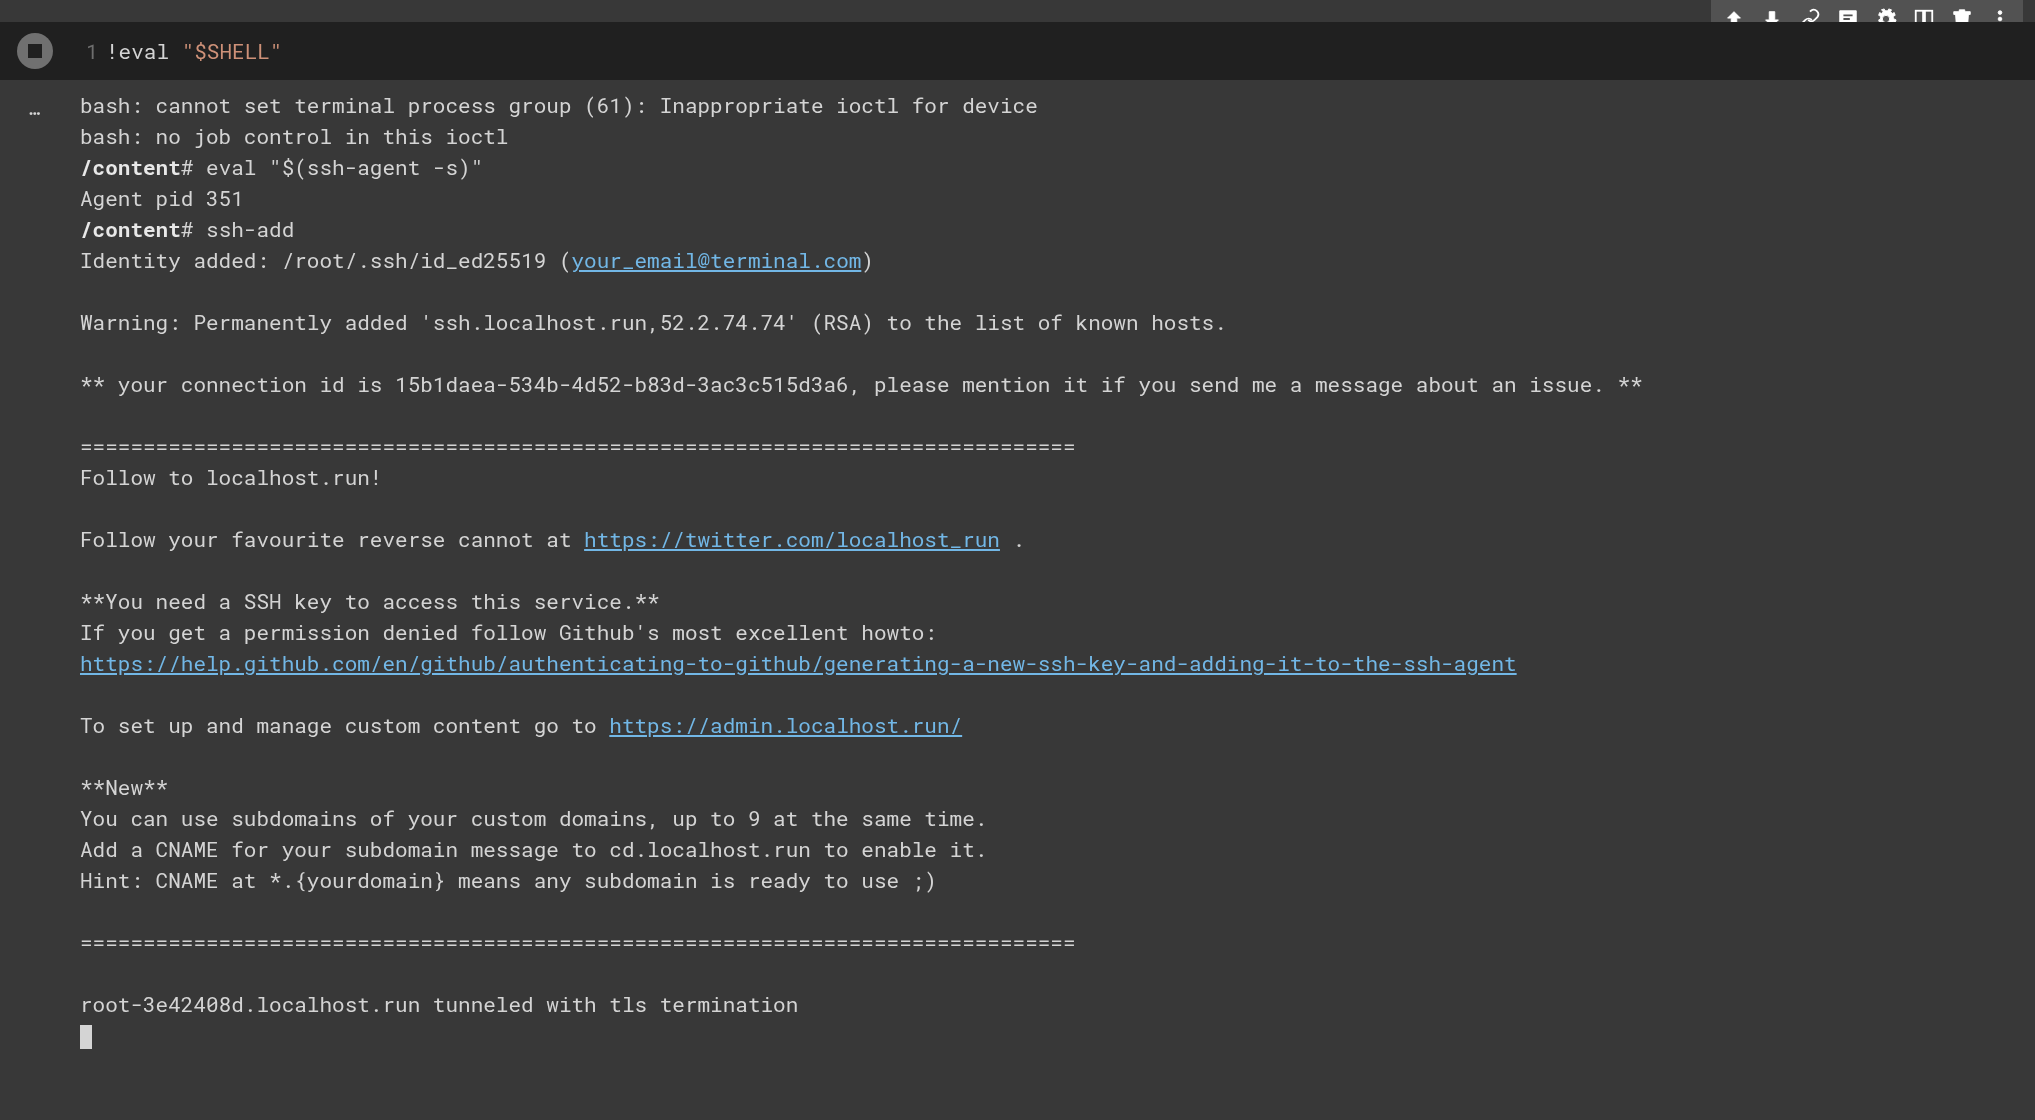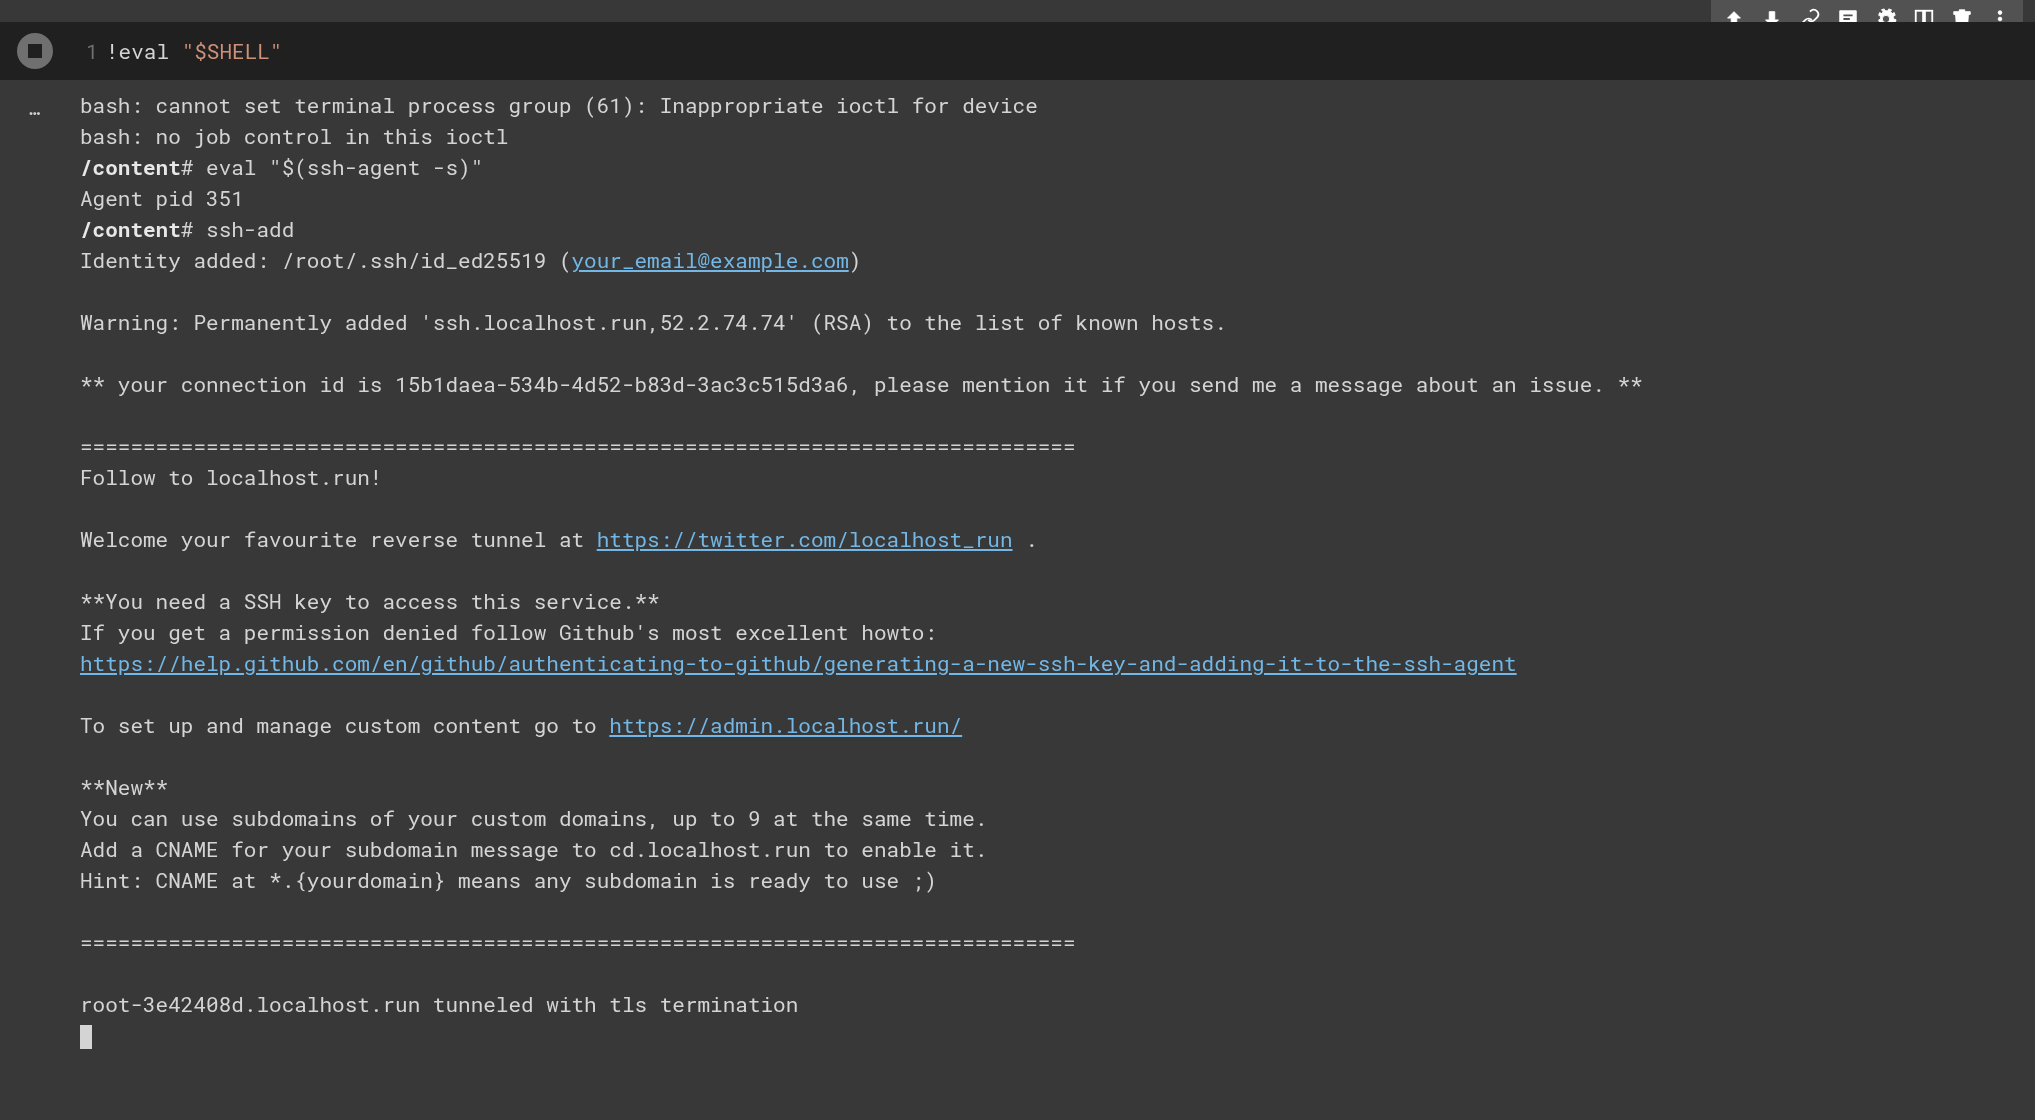--- a/index.html
+++ b/index.html
@@ -163,30 +163,30 @@
     <div class="code-area"><span class="op">!</span><span class="kw">eval </span><span class="str">"$SHELL"</span></div>
   </div>
 
   <div class="output-row">
     <div class="output-gutter">…</div>
     <div class="output-body"><span>bash: cannot set terminal process group (61): Inappropriate ioctl for device</span>
 <span>bash: no job control in this ioctl</span>
 <span class="bold">/content</span><span># eval "$(ssh-agent -s)"</span>
 <span>Agent pid 351</span>
 <span class="bold">/content</span><span># ssh-add</span>
-<span>Identity added: /root/.ssh/id_ed25519 (</span><a href="#">your_email@example.com</a><span>)</span>
+<span>Identity added: /root/.ssh/id_ed25519 (</span><a href="#">your_email@terminal.com</a><span>)</span>
 
 <span>Warning: Permanently added 'ssh.localhost.run,52.2.74.74' (RSA) to the list of known hosts.</span>
 
 <span>** your connection id is 15b1daea-534b-4d52-b83d-3ac3c515d3a6, please mention it if you send me a message about an issue. **</span>
 
 <span>===============================================================================</span>
 <span>Follow to localhost.run!</span>
 
-<span>Welcome your favourite reverse tunnel at </span><a href="#">https://twitter.com/localhost_run</a><span> .</span>
+<span>Follow your favourite reverse cannot at </span><a href="#">https://twitter.com/localhost_run</a><span> .</span>
 
 <span>**You need a SSH key to access this service.**</span>
 <span>If you get a permission denied follow Github's most excellent howto:</span>
 <a href="#">https://help.github.com/en/github/authenticating-to-github/generating-a-new-ssh-key-and-adding-it-to-the-ssh-agent</a>
 
 <span>To set up and manage custom content go to </span><a href="#">https://admin.localhost.run/</a>
 
 <span>**New**</span>
 <span>You can use subdomains of your custom domains, up to 9 at the same time.</span>
 <span>Add a CNAME for your subdomain message to cd.localhost.run to enable it.</span>

